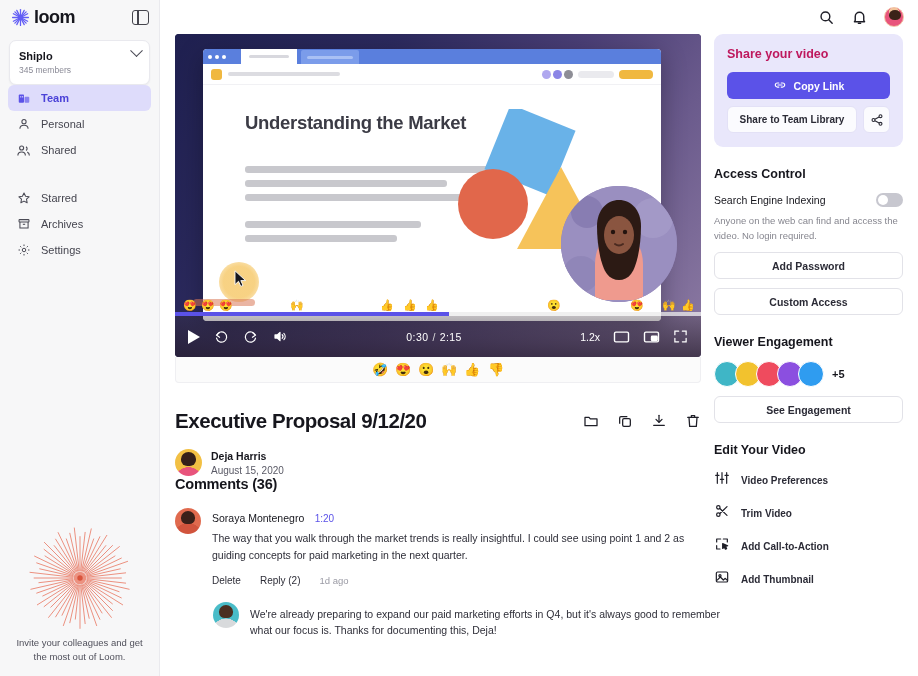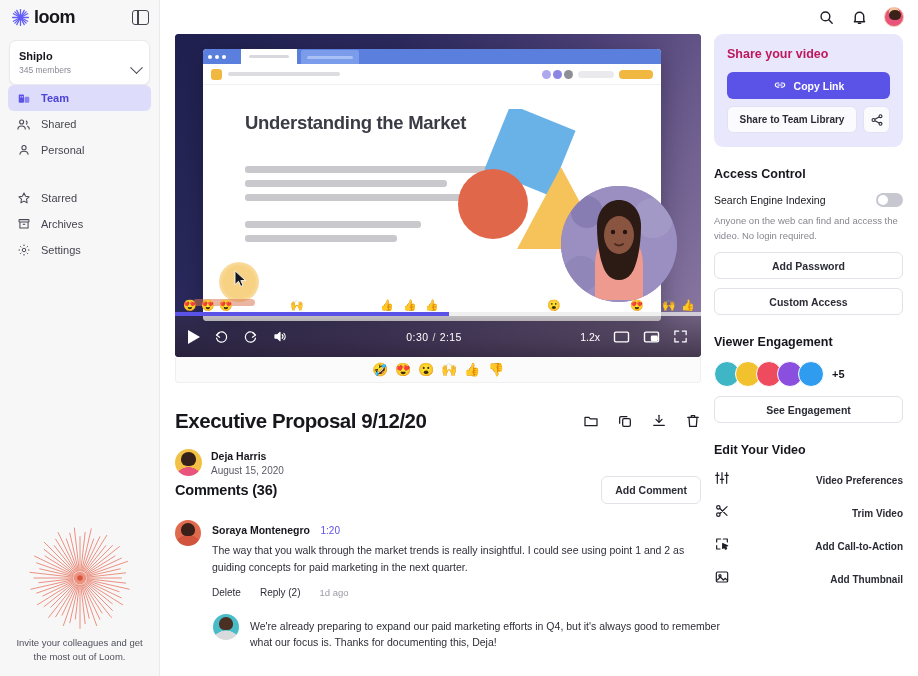--- a/index.html
+++ b/index.html
@@ -32,21 +32,21 @@
     width: 17px; height: 15px; border: 1.6px solid #45454d; border-radius: 3px;
     position: relative; cursor: pointer;
   }
   .collapse-btn::after {
     content: ""; position: absolute; left: 4px; top: 0px; bottom: 0px;
     width: 1.6px; background: #45454d;
   }
   .workspace {
     margin: 6px 9px 0 9px; background: #fff; border: 1px solid #e9e9ee;
     border-radius: 7px; padding: 8px 8px 9px 9px; cursor: pointer;
-    display: flex; align-items: flex-end; justify-content: space-between;
+    display: flex; align-items: flex-start; justify-content: space-between;
     box-shadow: 0 1px 2px rgba(20,20,30,.05);
   }
   .ws-name { font-size: 11px; font-weight: 700; color: #16161d; line-height: 1.3; }
   .ws-members { font-size: 8.5px; color: #8a8a96; margin-top: 2px; }
   .chev { width: 9px; height: 9px; border-right: 1.6px solid #4a4a55; border-bottom: 1.6px solid #4a4a55; transform: rotate(45deg) translate(-2px,-2px); }
 
   .sb-section-label {
     font-size: 10px; color: #62626e; font-weight: 400;
     padding: 18px 0 7px 15px;
   }
@@ -179,21 +179,21 @@
   .add-comment {
     margin-left: auto; font-size: 10.5px; font-weight: 600; color: #2b2b36;
     border: 1px solid #e2e2e8; background: #fff; border-radius: 6px; padding: 7px 13px; cursor: pointer;
   }
   .comment { display: flex; gap: 11px; margin-top: 16px; width: 526px;}
   .c-av { width: 26px; height: 26px; border-radius: 50%; flex: 0 0 26px; position: relative; overflow: hidden;}
   .c-av.soraya { background: radial-gradient(circle at 50% 115%, #d1543d 0 45%, #e06a4e 46% 100%); }
   .c-av.soraya::after{content:"";position:absolute;left:6px;top:3px;width:14px;height:13px;border-radius:50% 50% 42% 42%;background:#3a2019;}
   .c-av.gordon { background: radial-gradient(circle at 50% 118%, #d8dadc 0 42%, #49bcc8 43% 100%); }
   .c-av.gordon::after{content:"";position:absolute;left:6px;top:3px;width:14px;height:13px;border-radius:50% 50% 42% 42%;background:#4a3022;}
-  .c-name { font-size: 10.5px; font-weight: 700; color: #16161d; }
+  .c-name { font-size: 10.5px; font-weight: 400; color: #16161d; }
   .c-stamp { font-size: 10px; color: #5b52e8; margin-left: 6px; font-weight: 400; cursor: pointer;}
   .c-body { font-size: 10.5px; color: #2e2e38; line-height: 1.6; margin-top: 4px; max-width: 492px;}
   .c-actions { display: flex; align-items: center; gap: 19px; margin-top: 11px; }
   .c-act { font-size: 10px; color: #2e2e38; cursor: pointer; }
   .c-ago { font-size: 9.5px; color: #9a9aa4; }
   .c-reply { margin-left: 38px; }
 
   
   .share-card {
     background: #e9e7fb; border-radius: 9px; padding: 13px 13px 14px 13px; width: 189px;
@@ -222,21 +222,21 @@
   .toggle::after { content:""; position:absolute; left: 2px; top: 2px; width: 10px; height: 10px; border-radius: 50%; background: #fff;}
   .access-note { font-size: 9.5px; color: #86868f; line-height: 1.55; margin-top: 7px; width: 189px;}
   .outline-btn {
     width: 189px; height: 27px; margin-top: 9px; background: #fff; border: 1px solid #e2e2e8;
     border-radius: 6px; font-size: 10.5px; font-weight: 600; color: #2b2b36; cursor: pointer; font-family: inherit;
   }
   .avatars { display: flex; align-items: center; margin-top: 12px; }
   .ava { width: 26px; height: 26px; border-radius: 50%; margin-right: -5px; border: 1.5px solid #fff; position: relative; overflow: hidden;}
   .ava::after{content:"";position:absolute;left:6px;top:4px;width:12px;height:12px;border-radius:50% 50% 42% 42%;}
   .plus5 { font-size: 11px; font-weight: 700; color: #16161d; margin-left: 13px;}
-  .edit-item { display: flex; align-items: center; gap: 11px; margin-top: 13px; cursor: pointer; justify-content: space-between;}
+  .edit-item { display: flex; align-items: center; gap: 11px; margin-top: 13px; cursor: pointer;}
   .edit-label { font-size: 10px; color: #2b2b36; font-weight: 600;}
 </style>
 </head>
 <body>
 
 <div class="app">
 
   <aside class="sidebar">
     <div class="sb-top">
       <div class="logo">
@@ -276,38 +276,38 @@
           <rect x="13" y="10" width="8" height="10" rx="1.5" opacity=".65"></rect>
           <rect x="5.4" y="9" width="2" height="2" fill="#dedcfb"></rect>
           <rect x="8.6" y="9" width="2" height="2" fill="#dedcfb"></rect>
         </svg>
       </span>
       <span>Team</span>
     </div>
 
     <div class="nav-item">
       <span class="ico">
+        <svg width="14" height="14" viewBox="0 0 24 24" fill="none" stroke="#4a4a55" stroke-width="1.8">
+          <circle cx="12" cy="8" r="3.6"></circle>
+            <path d="M5 20c0-4 3.3-6 7-6s7 2 7 6"></path>
+        </svg>
+      </span>
+      <span>Personal</span>
+    </div>
+
+    <div class="nav-item">
+      <span class="ico">
         <svg width="15" height="15" viewBox="0 0 24 24" fill="none" stroke="#4a4a55" stroke-width="1.8">
           <circle cx="9" cy="8" r="3.2"></circle>
             <path d="M3 20c0-3.6 2.8-5.6 6-5.6s6 2 6 5.6"></path>
           <path d="M16 6.2a3.1 3.1 0 0 1 0 5.6"></path>
             <path d="M18 14.6c2.1.7 3.4 2.6 3.4 5.4"></path>
         </svg>
       </span>
       <span>Shared</span>
-    </div>
-
-    <div class="nav-item">
-      <span class="ico">
-        <svg width="14" height="14" viewBox="0 0 24 24" fill="none" stroke="#4a4a55" stroke-width="1.8">
-          <circle cx="12" cy="8" r="3.6"></circle>
-            <path d="M5 20c0-4 3.3-6 7-6s7 2 7 6"></path>
-        </svg>
-      </span>
-      <span>Personal</span>
     </div>
 
     <div class="nav-gap"></div>
 
     <div class="nav-item">
       <span class="ico">
         <svg width="14" height="14" viewBox="0 0 24 24" fill="none" stroke="#4a4a55" stroke-width="1.8" stroke-linejoin="round">
           <path d="M12 3.5l2.7 5.6 6 .8-4.4 4.2 1.1 6.1L12 17.3 6.6 20.2l1.1-6.1L3.3 9.9l6-.8z"></path>
         </svg>
       </span>
@@ -610,21 +610,20 @@
         <div class="author-row">
           <span class="av-deja"></span>
           <div>
             <div class="author-name">Deja Harris</div>
             <div class="author-date">August 15, 2020</div>
           </div>
         </div>
 
         <div class="comments-head">
           <h2 class="comments-title">Comments (36)</h2>
-          <button class="add-comment">Add Comment</button>
         </div>
 
         <div class="comment">
           <span class="c-av soraya"></span>
           <div>
             <div>
               <span class="c-name">Soraya Montenegro</span>
               <span class="c-stamp">1:20</span>
             </div>
             <div class="c-body">The way that you walk through the market trends is really insightful. I could see using point 1 and 2 as guiding concepts for paid marketing in the next quarter.</div>

